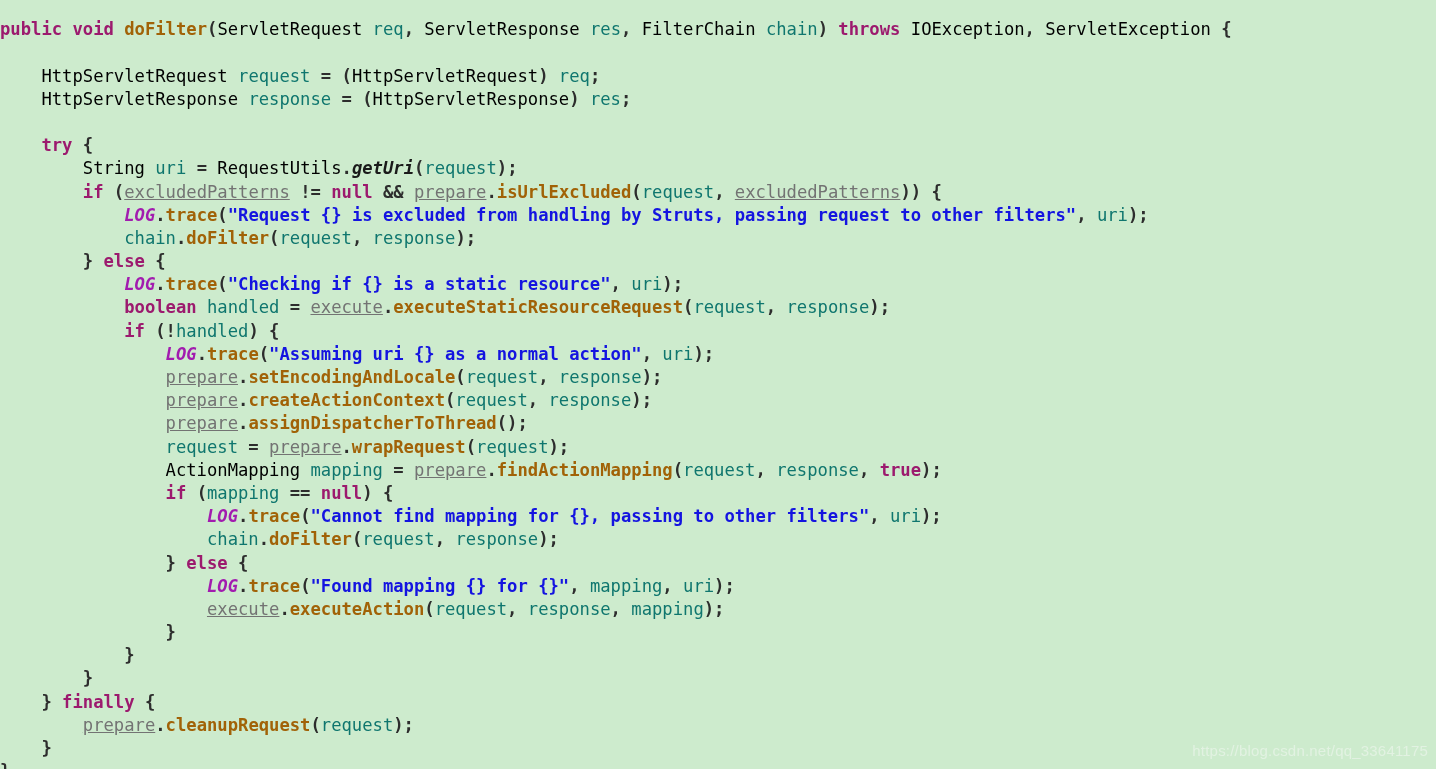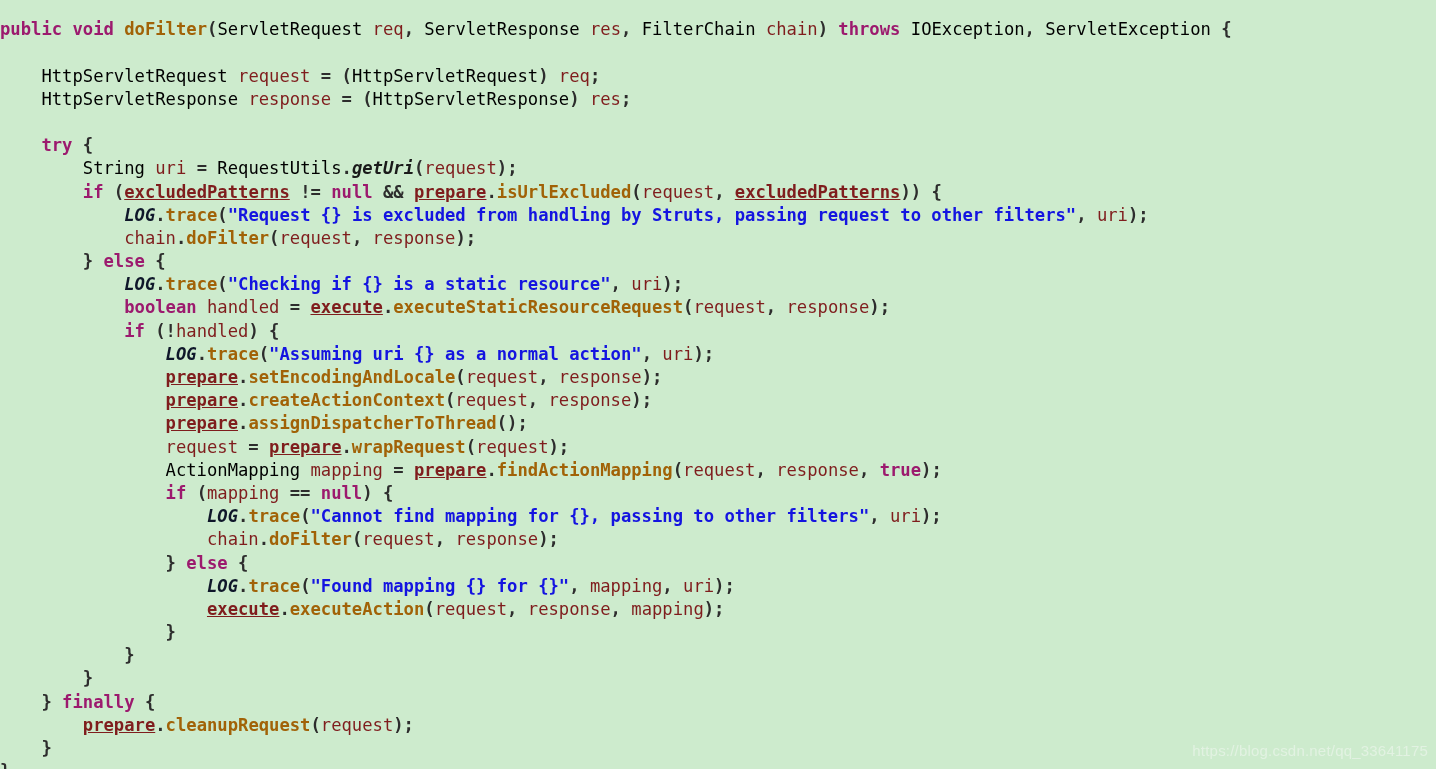--- a/index.html
+++ b/index.html
@@ -26,25 +26,25 @@
     white-space: pre;
     letter-spacing: 0px;
     color: #3b3b3b;
     padding: 1px 0 0 0;
   }
   .ln { display: block; height: 23.2px; }
 
   
   .kw      { color: #9c1a6e; font-weight: bold; text-align: center; }          
   .type    { color: #000000; font-weight: normal; }          
-  .fld     { color: #7f1d1d; font-weight: bold; text-decoration: underline; text-align: center; } 
-  .sfld    { color: #0f172a; font-weight: bold; font-style: italic; }         
+  .fld     { color: #737373; font-weight: normal; text-decoration: underline; text-align: center; } 
+  .sfld    { color: #a21caf; font-weight: bold; font-style: italic; }         
   .mth     { color: #a16207; font-weight: bold; }          
   .mthi    { color: #1a1a1a; font-weight: bold; font-style: italic; }         
-  .par     { color: #7f1d1d; }                             
+  .par     { color: #0f766e; }                             
   .str     { color: #1414e0; font-weight: bold; }          
   .pun     { color: #2d2d2d; font-weight: bold; }          
   .plain   { color: #2d2d2d; font-weight: bold; }
 
   #watermark {
     position: absolute;
     right: 8px;
     bottom: 10px;
     font-family: "Liberation Sans", sans-serif;
     font-size: 15px;

